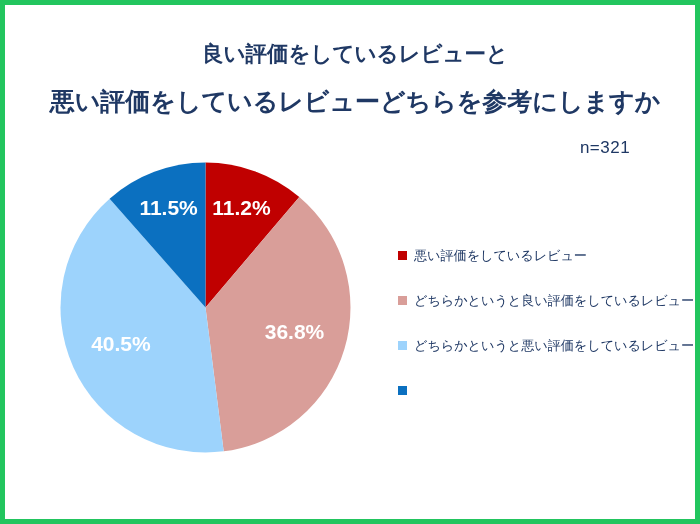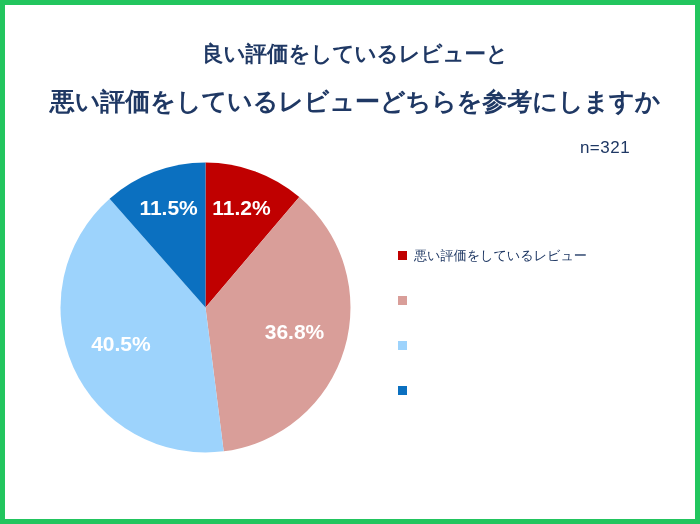--- a/index.html
+++ b/index.html
@@ -131,22 +131,24 @@
     </svg>
   </div>
 
   <div class="legend">
     <div class="legend-item">
       <span class="legend-marker" style="background: rgb(192, 0, 0);"></span>
       <span class="legend-label">悪い評価をしているレビュー</span>
     </div>
     <div class="legend-item">
       <span class="legend-marker" style="background: rgb(217, 158, 153);"></span>
+      <span class="legend-label">どちらかというと良い評価をしているレビュー</span>
     </div>
     <div class="legend-item">
       <span class="legend-marker" style="background: rgb(157, 211, 252);"></span>
+      <span class="legend-label">どちらかというと悪い評価をしているレビュー</span>
     </div>
     <div class="legend-item">
       <span class="legend-marker" style="background: rgb(11, 112, 192);"></span>
     </div>
   </div>
 
 </div>
 
 </body></html>

